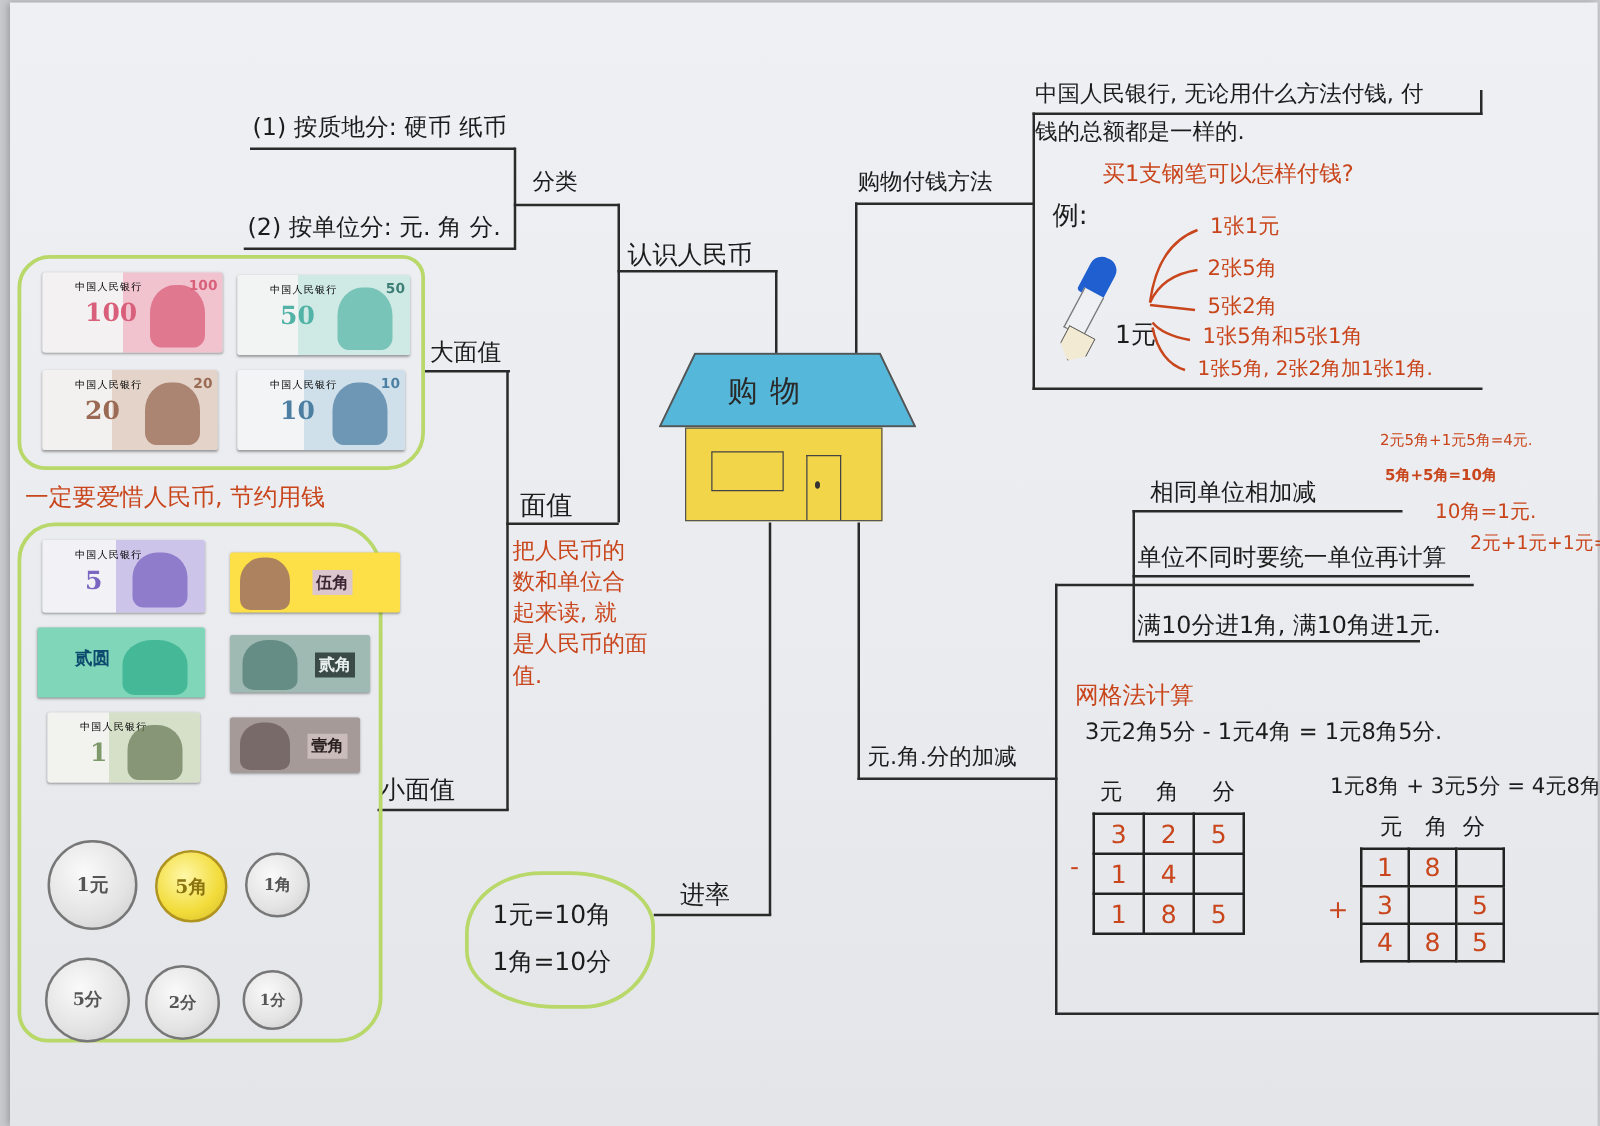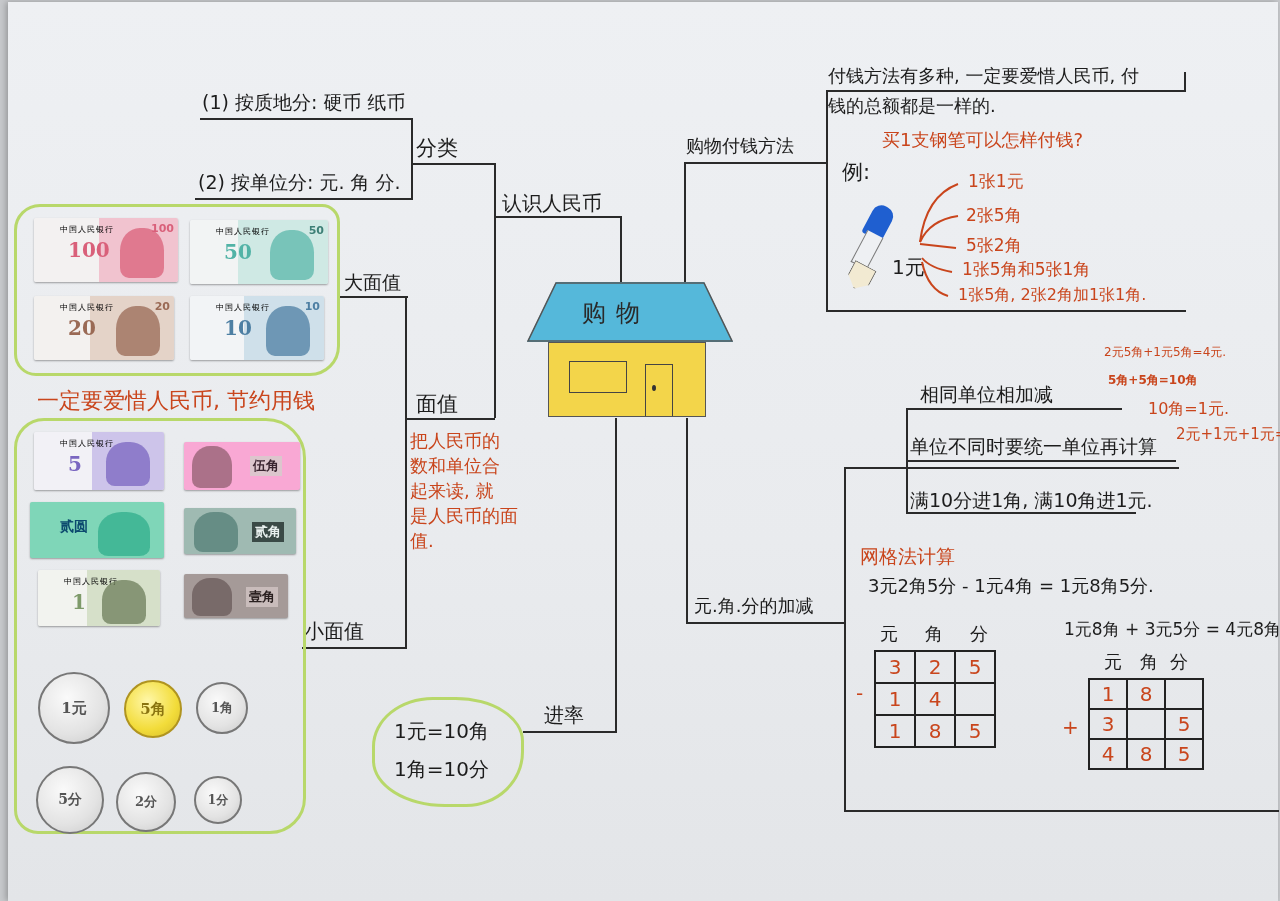--- a/index.html
+++ b/index.html
@@ -127,21 +127,21 @@
   <polygon points="29,1 177,1 205,59 1,59" fill="none" stroke="#555" stroke-width="1.5"></polygon>
 </svg>
 <div class="t" style="left:582px;top:300px;font-size:24px;letter-spacing:10px;color:#2a2a2a;">购物</div>
 <div class="house-body">
   <div class="window"></div>
   <div class="door"></div>
 </div>
 
 <div class="t" style="left:202px;top:92px;">(1) 按质地分: 硬币 纸币</div>
 <div class="t" style="left:198px;top:172px;">(2) 按单位分: 元. 角 分.</div>
-<div class="t" style="left:416px;top:136px;font-size:21px;">分类</div>
+<div class="t" style="left:426px;top:136px;font-size:18px;">分类</div>
 <div class="t" style="left:502px;top:192px;font-size:20px;">认识人民币</div>
 
 <div class="t" style="left:344px;top:272px;">大面值</div>
 <div class="t" style="left:304px;top:620px;font-size:20px;">小面值</div>
 <div class="t" style="left:416px;top:392px;font-size:21px;">面值</div>
 <div class="t red" style="left:410px;top:428px;font-size:18px;line-height:25px;">
   <div>把人民币的</div>
   <div>数和单位合</div>
   <div>起来读, 就</div>
   <div>是人民币的面</div>
@@ -167,29 +167,29 @@
   <span class="portrait" style="background:#9a6a55;opacity:.75;"></span>
   <span class="corner" style="color:#9a6a55;">20</span>
 </div>
 <div class="note" style="left:190px;top:296px;width:134px;background:linear-gradient(90deg,#f2f4f6 0 40%,#cfe0ea 40%);">
   <span class="cn">中国人民银行</span>
   <span class="den" style="color:#4d7fa3;">10</span>
   <span class="portrait" style="background:#4d7fa3;opacity:.75;"></span>
   <span class="corner" style="color:#4d7fa3;">10</span>
 </div>
 
-<div class="t red" style="left:20px;top:388px;font-size:22px;margin-left:17px;">一定要爱惜人民币, 节约用钱</div>
+<div class="t red" style="left:20px;top:388px;font-size:19px;">一定要爱惜人民币, 节约用钱</div>
 
 <div class="frame" style="left:14px;top:418px;width:292px;height:416px;border-radius:30px 40px 36px 24px;"></div>
 <div class="note" style="left:34px;top:432px;width:130px;height:58px;background:linear-gradient(90deg,#f2f1f6 0 45%,#cdc4ea 45%);">
   <span class="cn">中国人民银行</span>
   <span class="den" style="color:#7a66c0;">5</span>
   <span class="portrait" style="background:#7a66c0;opacity:.75;height:44px;"></span>
 </div>
-<div class="note" style="left:184px;top:442px;width:116px;height:48px;background:#f9a8d4;">
+<div class="note" style="left:184px;top:442px;width:136px;height:48px;background:#fde047;">
   <span class="portrait" style="left:8px;right:auto;top:4px;width:40px;height:42px;background:#8a5a6a;opacity:.7;"></span>
   <span class="den" style="left:66px;top:14px;font-size:13px;color:#3a2530;background:#dcc6cd;padding:1px 3px;">伍角</span>
 </div>
 <div class="note" style="left:30px;top:502px;width:134px;height:56px;background:#7fd6b8;">
   <span class="den" style="left:30px;top:16px;font-size:14px;color:#0c4a6e;">贰圆</span>
   <span class="portrait" style="background:#36b08e;opacity:.8;width:52px;height:44px;"></span>
 </div>
 <div class="note" style="left:184px;top:508px;width:112px;height:46px;background:#9fbab2;">
   <span class="portrait" style="left:10px;right:auto;top:4px;width:44px;height:40px;background:#4f7a72;opacity:.7;"></span>
   <span class="den" style="left:68px;top:14px;font-size:13px;color:#e8f0ee;background:#3a4a46;padding:1px 3px;">贰角</span>
@@ -210,21 +210,21 @@
 <div class="coin" style="left:36px;top:766px;width:68px;height:68px;font-size:14px;">5分</div>
 <div class="coin" style="left:116px;top:772px;width:60px;height:60px;font-size:13px;">2分</div>
 <div class="coin" style="left:194px;top:776px;width:48px;height:48px;font-size:12px;">1分</div>
 
 <div class="cloud"></div>
 <div class="t" style="left:394px;top:720px;font-size:20px;">1元=10角</div>
 <div class="t" style="left:394px;top:758px;font-size:20px;">1角=10分</div>
 <div class="t" style="left:544px;top:704px;font-size:20px;">进率</div>
 
 <div class="t" style="left:686px;top:136px;font-size:18px;">购物付钱方法</div>
-<div class="t" style="left:828px;top:66px;font-size:18px;">付钱方法有多种, 一定要爱惜人民币, 付</div>
+<div class="t" style="left:828px;top:66px;font-size:18px;">中国人民银行, 无论用什么方法付钱, 付</div>
 <div class="t" style="left:828px;top:96px;font-size:18px;">钱的总额都是一样的.</div>
 <div class="t red" style="left:882px;top:130px;font-size:18px;">买1支钢笔可以怎样付钱?</div>
 <div class="t" style="left:842px;top:160px;font-size:21px;">例:</div>
 <div class="pen-cap"></div>
 <div class="pen-body"></div>
 <div class="pen-nib"></div>
 <div class="t" style="left:892px;top:256px;font-size:20px;">1元</div>
 <svg class="curves">
   <g fill="none" stroke="#c9451c" stroke-width="2">
     <path d="M920 242 Q926 196 958 184"></path>

